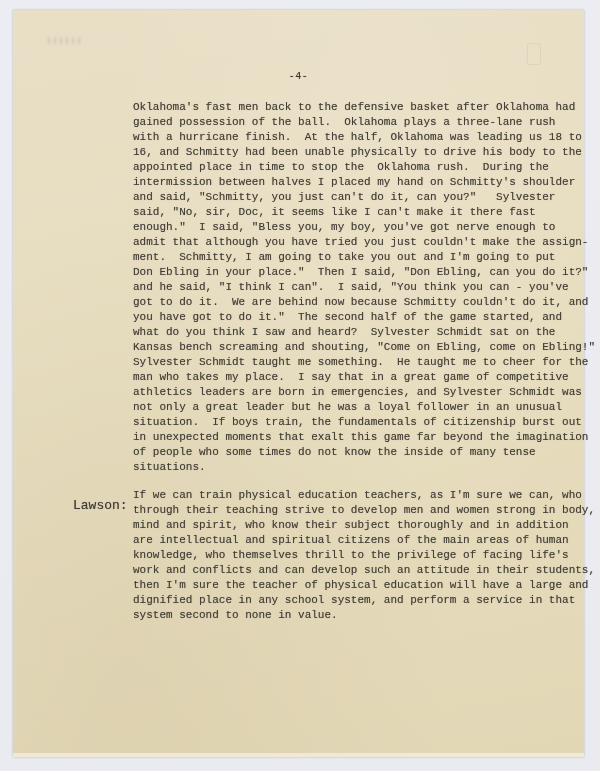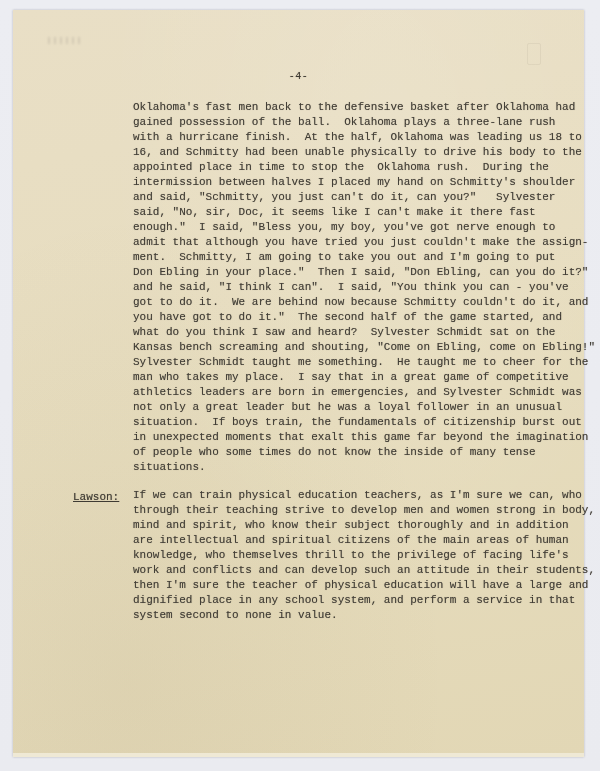--- a/index.html
+++ b/index.html
@@ -78,27 +78,26 @@
   }
   .para {
     position: relative;
   }
   .para-2 {
     margin-top: 13px;
   }
   .speaker {
     position: absolute;
     left: -60px;
-    top: 4px;
-    font-size: 11px;
+    top: 12px;
+    font-size: 13px;
     line-height: 11.45px;
     color: #3f3b33;
     text-shadow: 0 0 0.7px rgba(63,59,51,0.55);
     white-space: pre;
-    text-decoration: underline;
   }
   .ptext {
     white-space: pre;
     font-size: 11px;
     line-height: 15px;
     color: #423e36;
     text-shadow: 0 0 0.7px rgba(66,62,54,0.5);
   }
 </style>
 </head>

